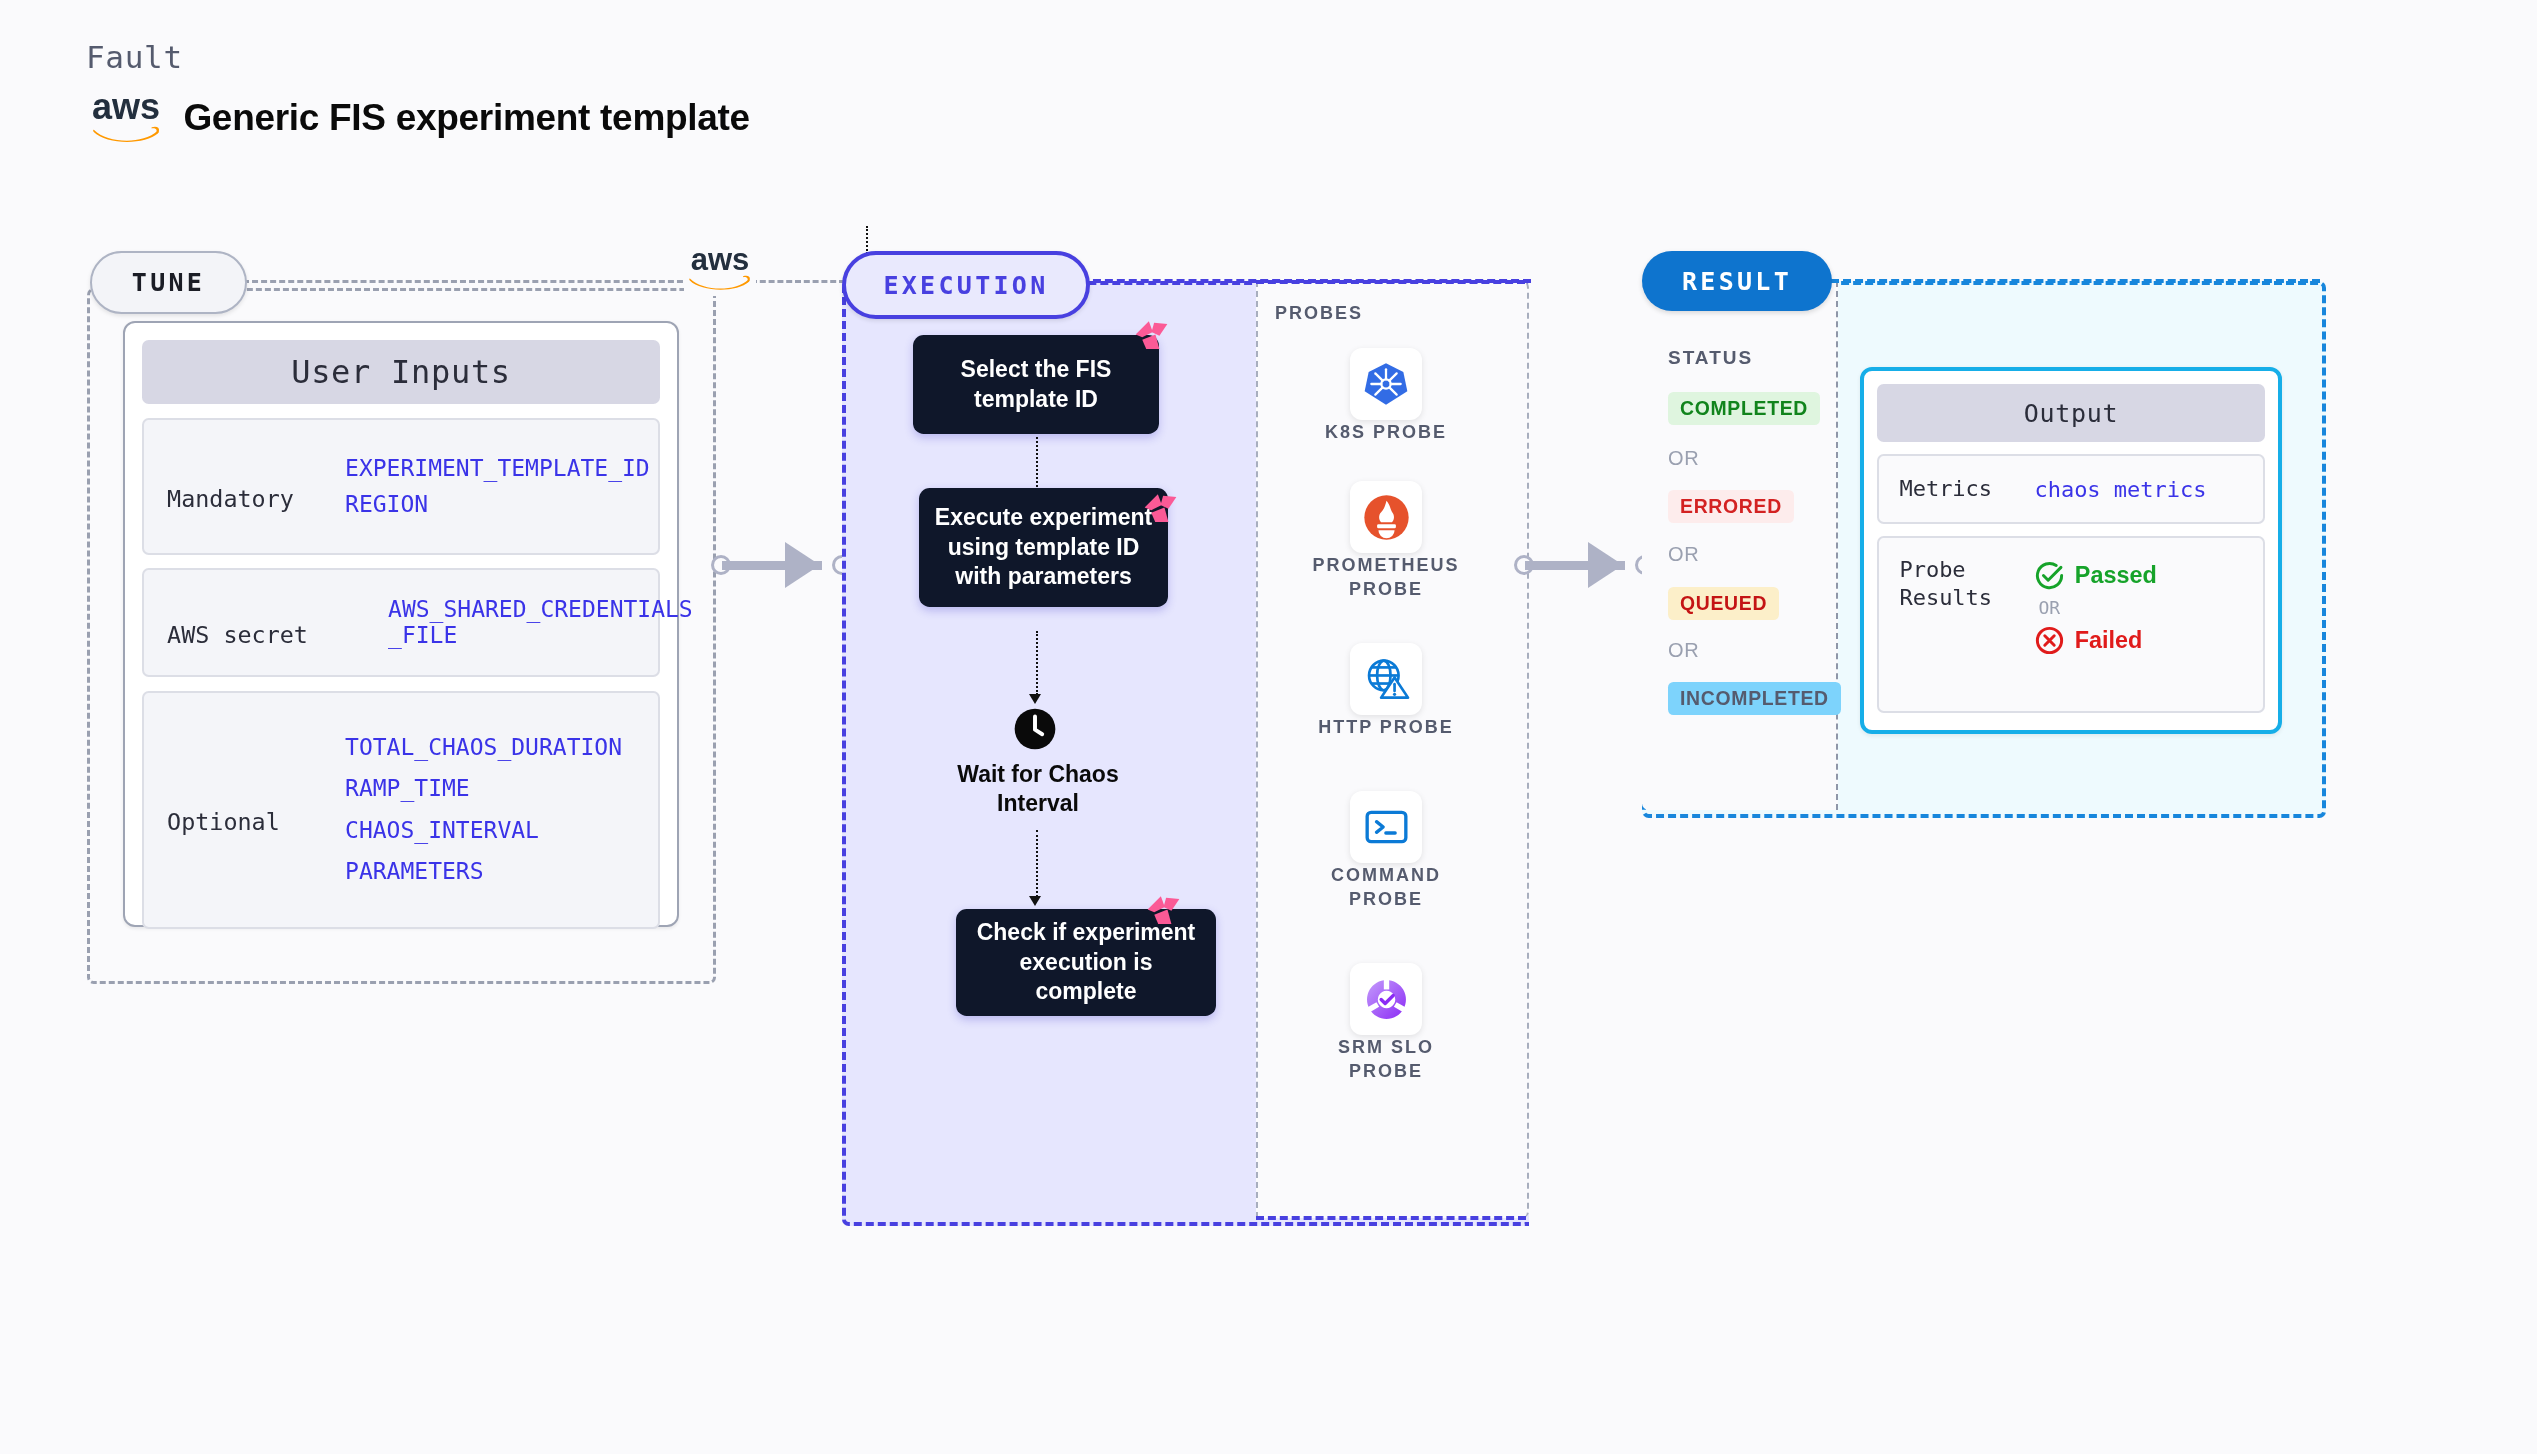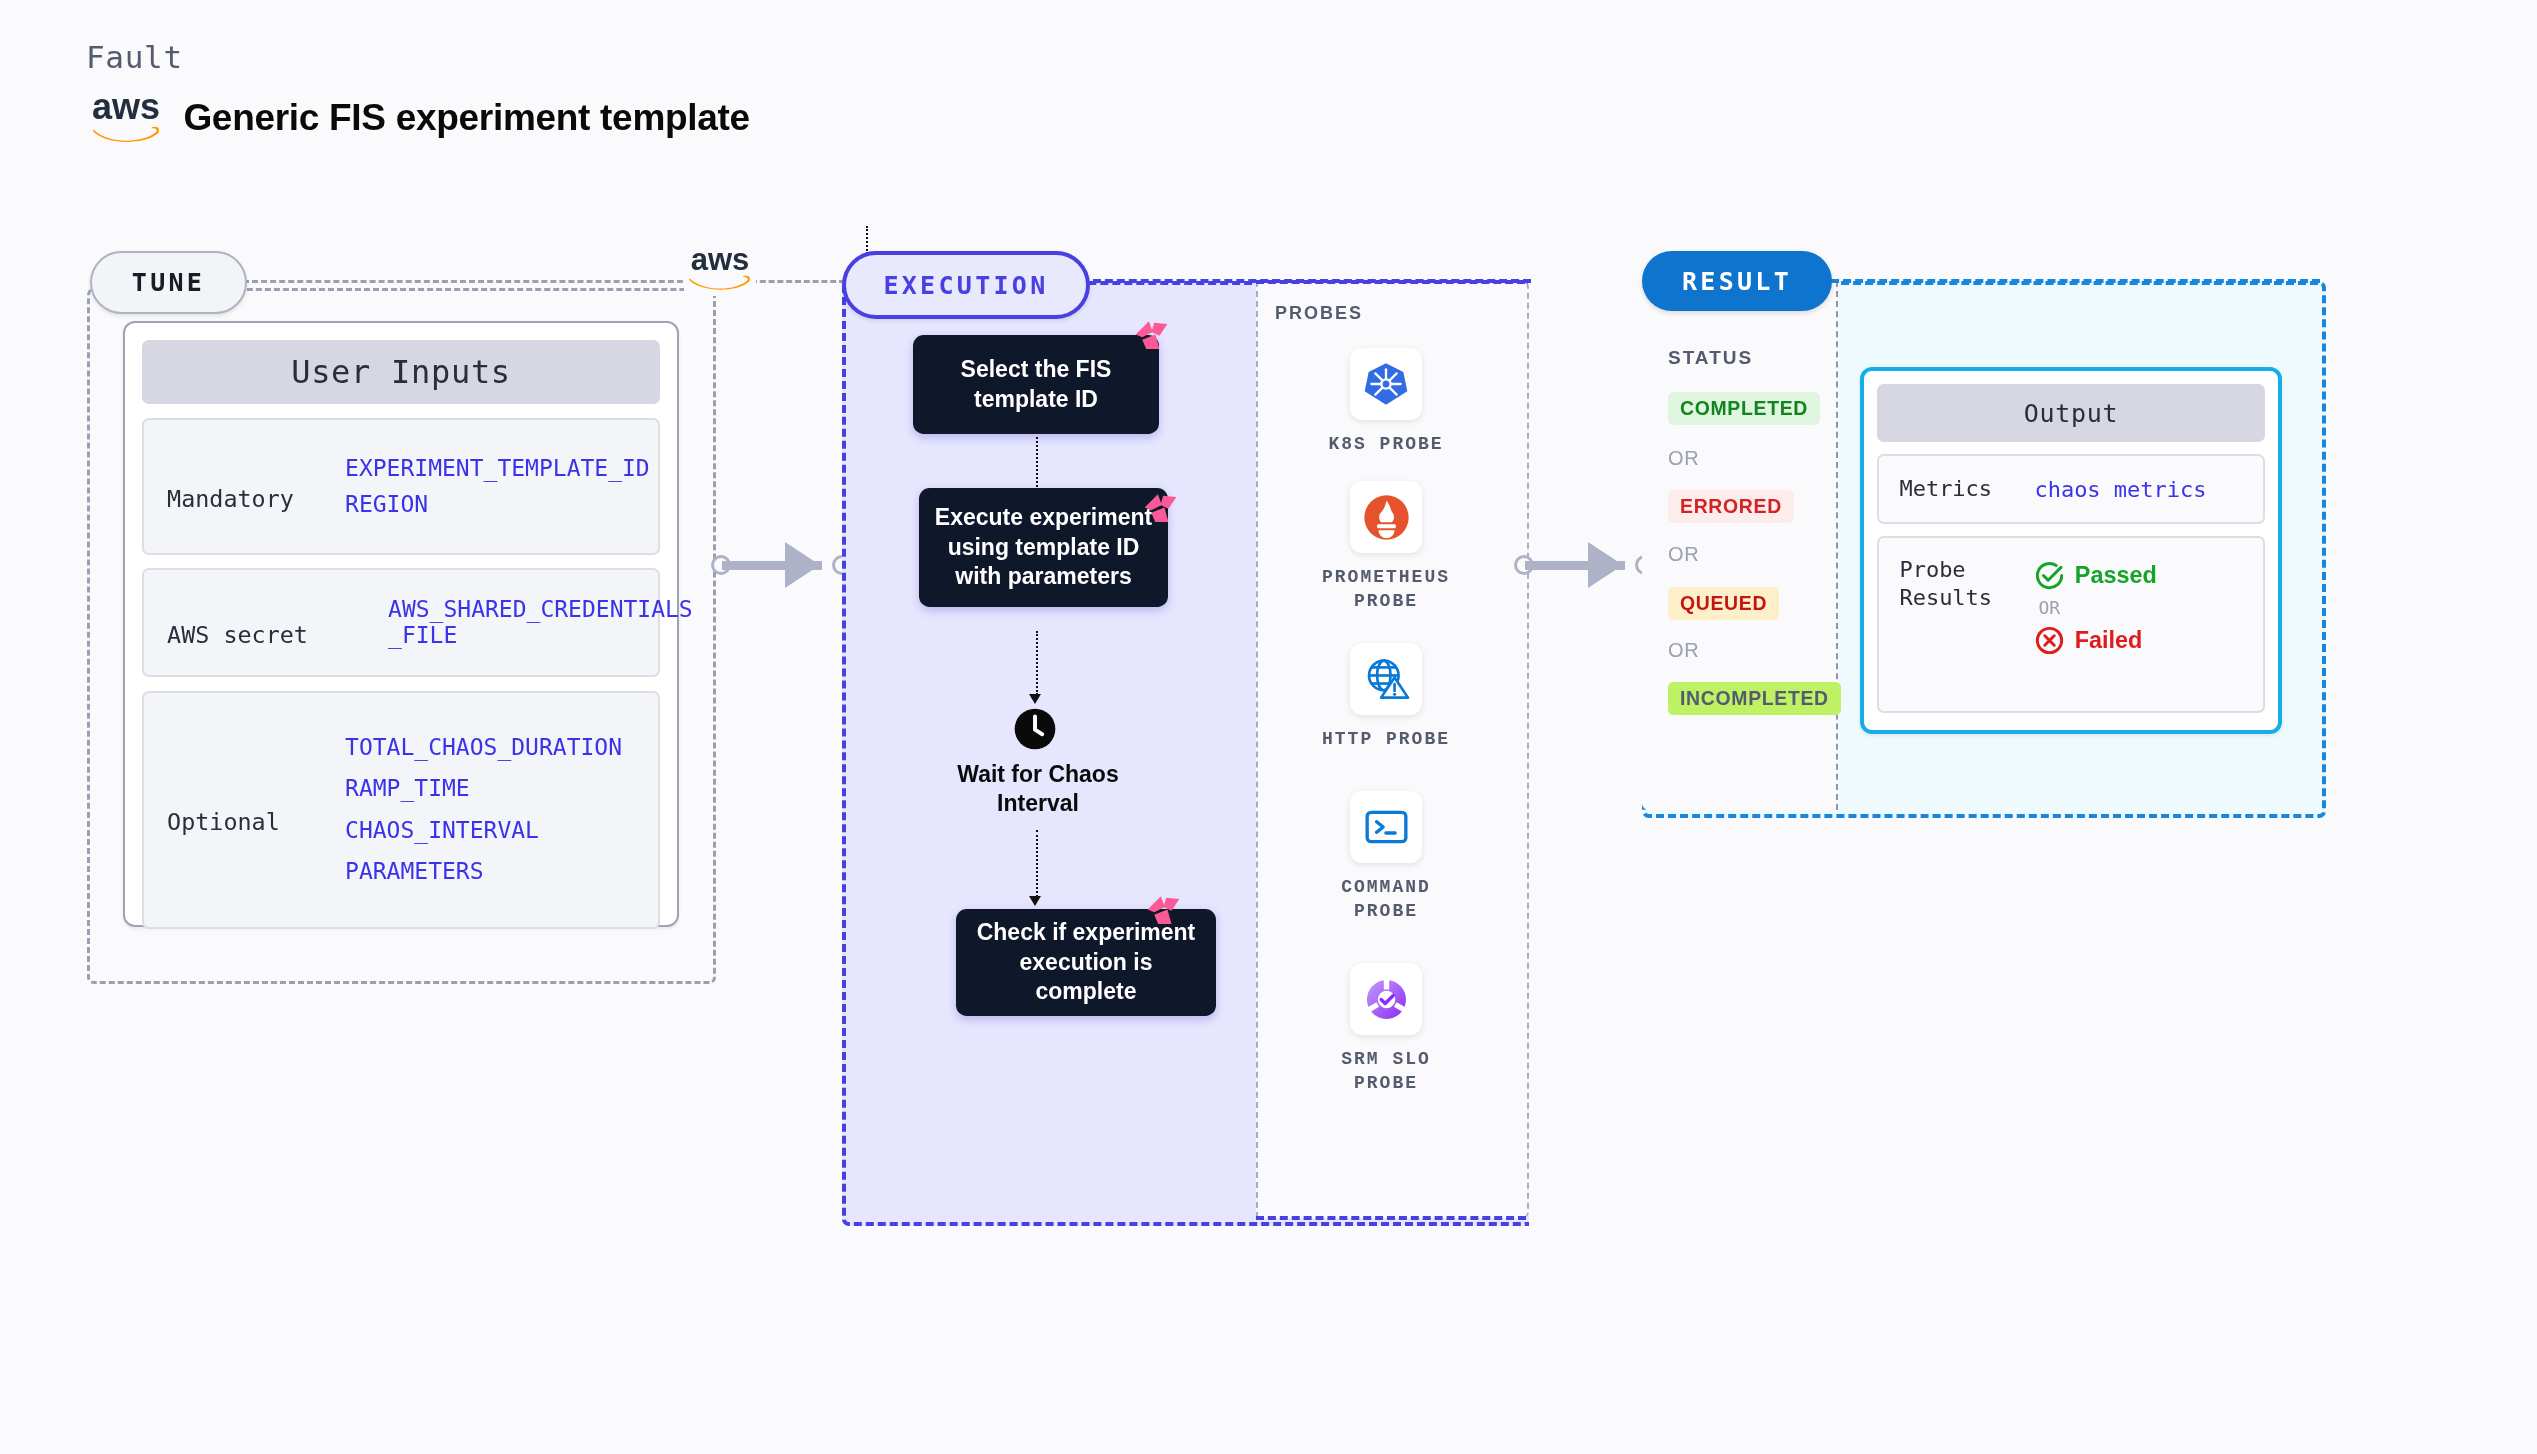--- a/index.html
+++ b/index.html
@@ -165,43 +165,43 @@
     position:absolute;left:1275px;top:303px;
     font-size:18px;font-weight:bold;color:#555B6E;letter-spacing:2px;
   }
   .probe{position:absolute;width:174px;text-align:center;}
   .probe-ico{
     width:72px;height:72px;margin:0 auto;background:#FFFFFF;
     border-radius:12px;box-shadow:0 2px 6px rgba(0,0,0,.10);
     display:flex;align-items:center;justify-content:center;
   }
   .probe-lbl{
-    margin-top:12px;font-size:18px;font-weight:bold;color:#555B6E;
-    letter-spacing:2px;line-height:1.35;white-space:pre-line;font-family:Liberation Mono, monospace;
+    font-size:18px;font-weight:bold;color:#555B6E;
+    letter-spacing:2px;line-height:1.35;white-space:pre-line;
   }
   #pr1{left:1299px;top:348px;}
   #pr2{left:1299px;top:481px;}
   #pr3{left:1299px;top:643px;}
   #pr4{left:1299px;top:791px;}
   #pr5{left:1299px;top:963px;}
 
   
   #status-title{
     position:absolute;left:1668px;top:347px;
     font-size:19px;font-weight:bold;color:#555B6E;letter-spacing:2px;
   }
   .badge{
     position:absolute;border-radius:5.4px;display:flex;align-items:center;
     justify-content:center;font-size:19.4px;font-weight:bold;letter-spacing:0.7px;
     padding:0 12px;height:33px;
   }
   #bg-completed{left:1668px;top:392px;background:#DFF5DF;color:#11841C;}
   #bg-errored{left:1668px;top:490px;background:#FDECEC;color:#D32222;}
   #bg-queued{left:1668px;top:587px;background:#FCEFC9;color:#C41414;}
-  #bg-incompleted{left:1668px;top:682px;background:#bef264;color:#555B6E;}
+  #bg-incompleted{left:1668px;top:682px;background:#7dd3fc;color:#555B6E;}
   .ortxt{position:absolute;font-size:20px;color:#9AA0B0;letter-spacing:0.7px;}
   #or1{left:1668px;top:447px;}
   #or2{left:1668px;top:543px;}
   #or3{left:1668px;top:639px;}
 
   #output-card{
     position:absolute;left:1860px;top:367px;width:422px;height:367px;
     background:#FFFFFF;border:4px solid #16AEE8;border-radius:12px;
     box-sizing:border-box;padding:13.4px;
     box-shadow:0 1.3px 4px rgba(0,0,0,.07);

